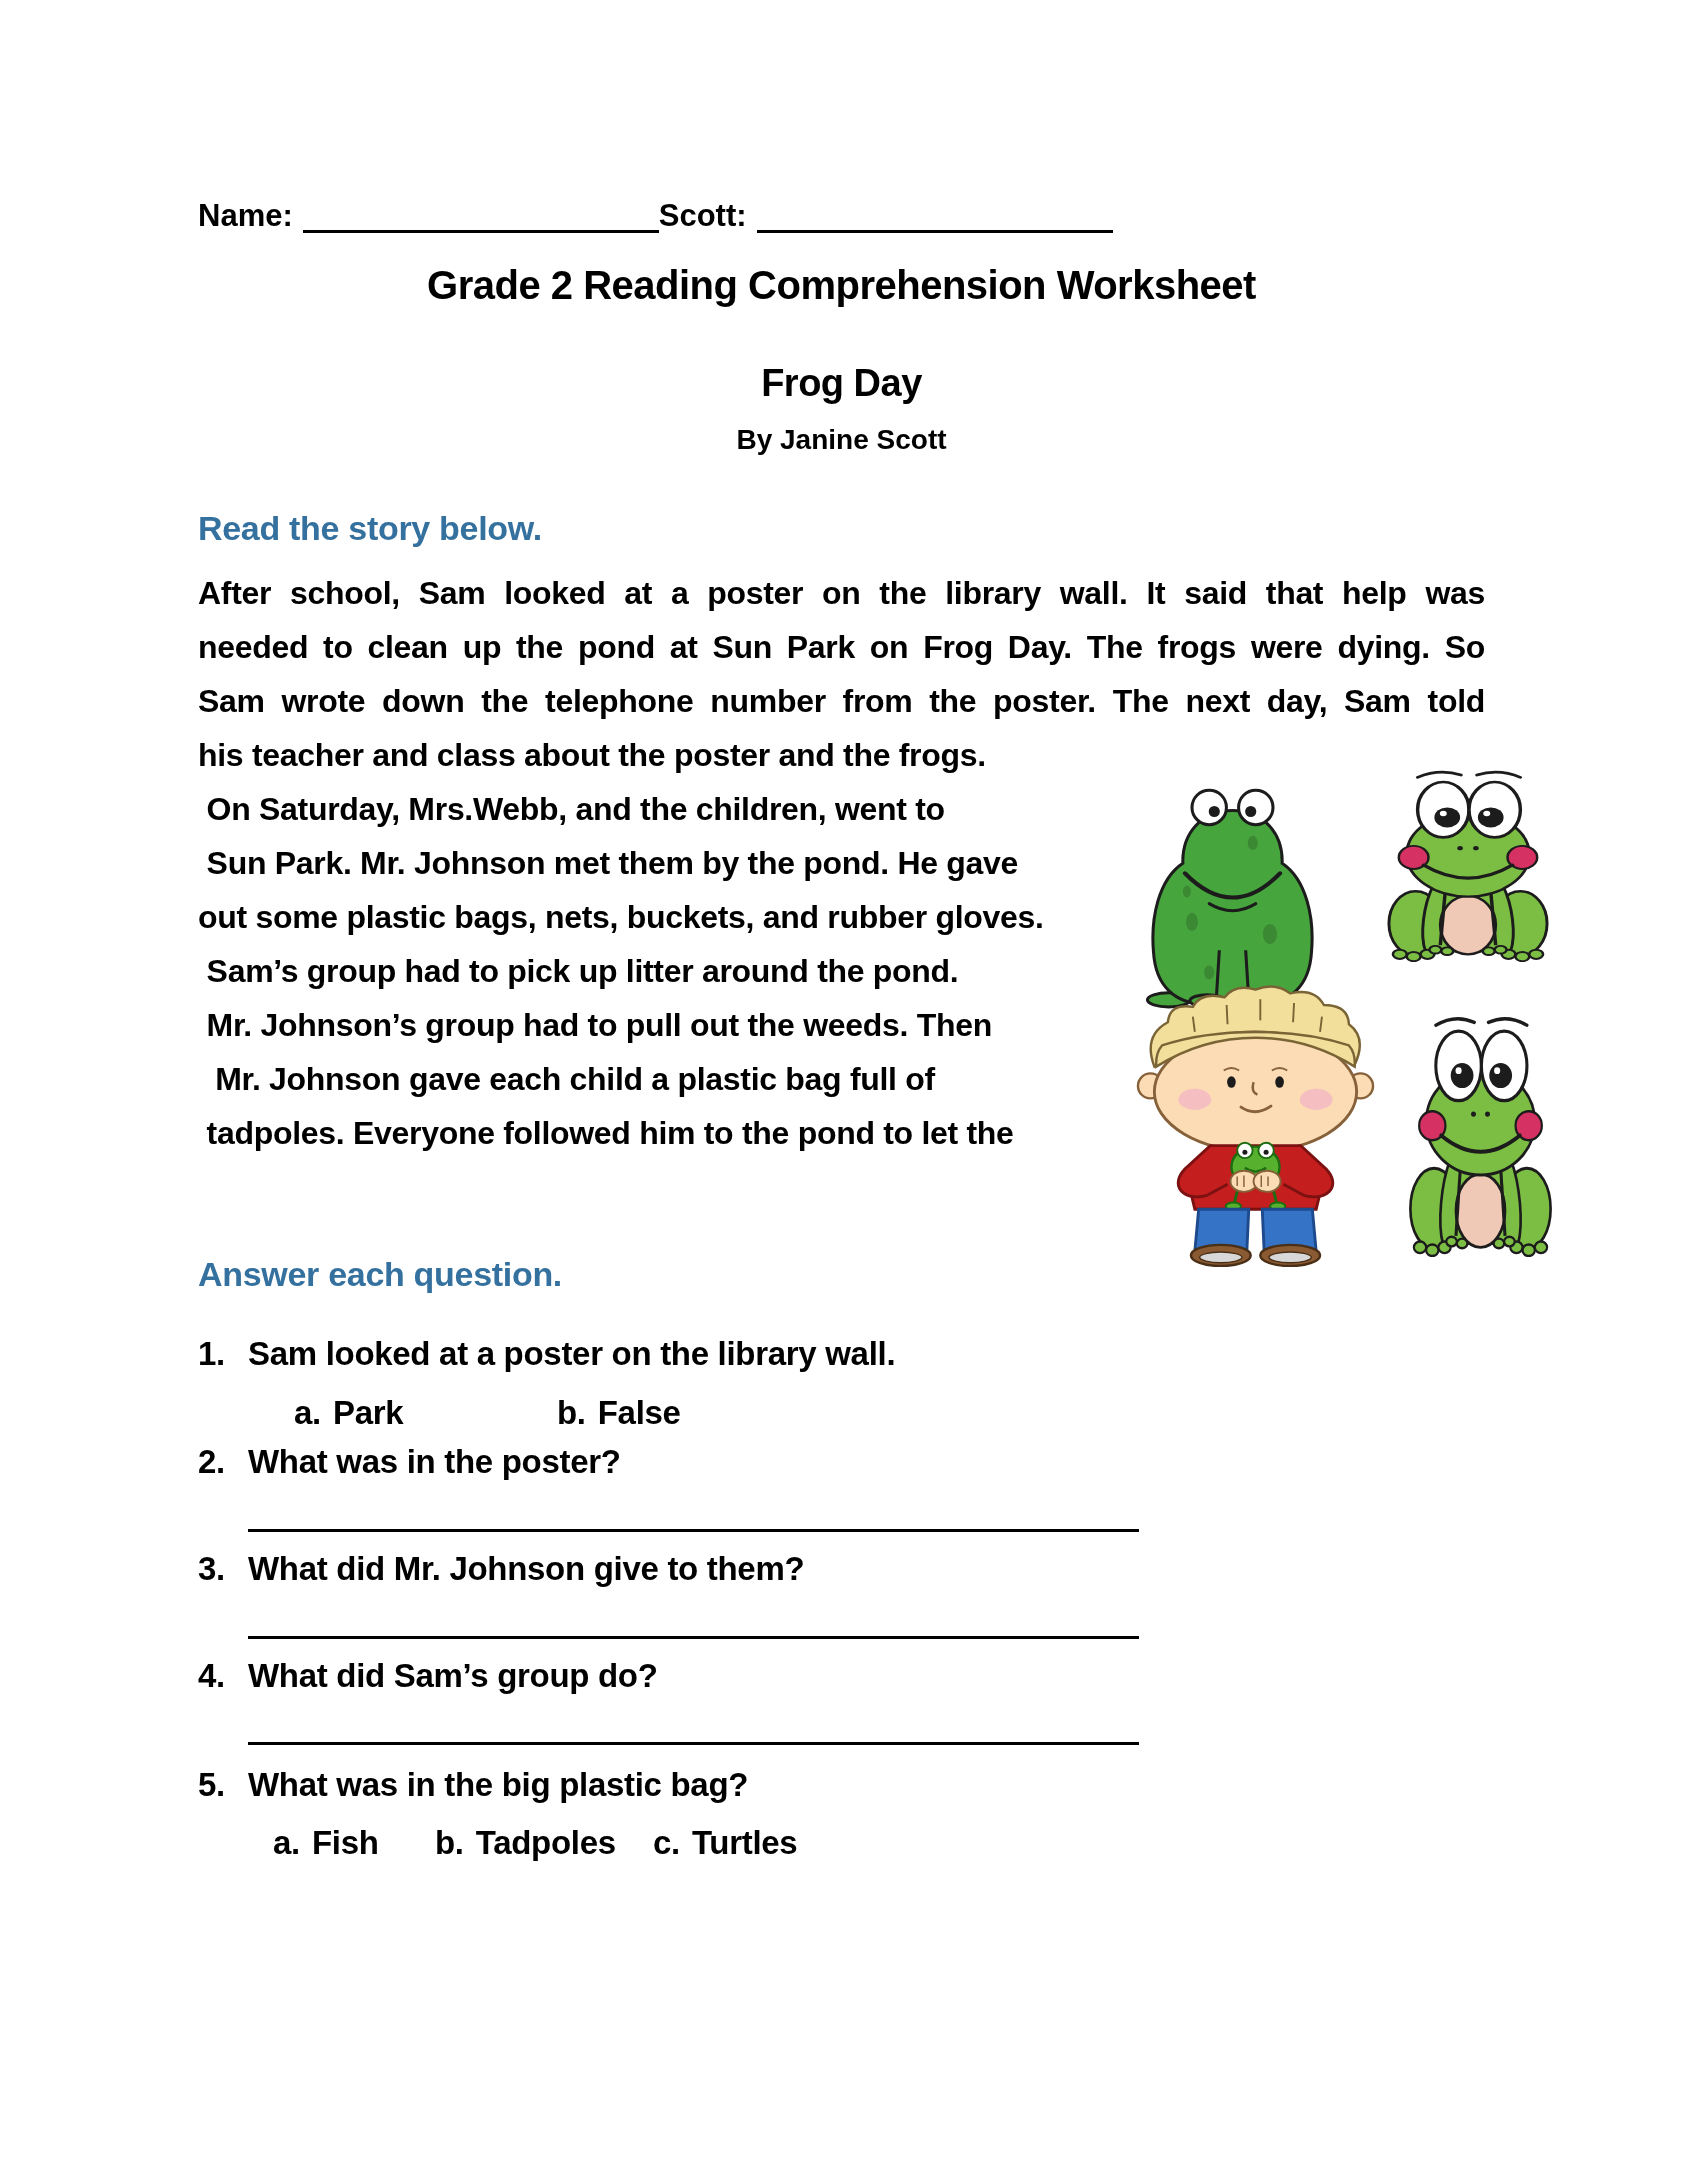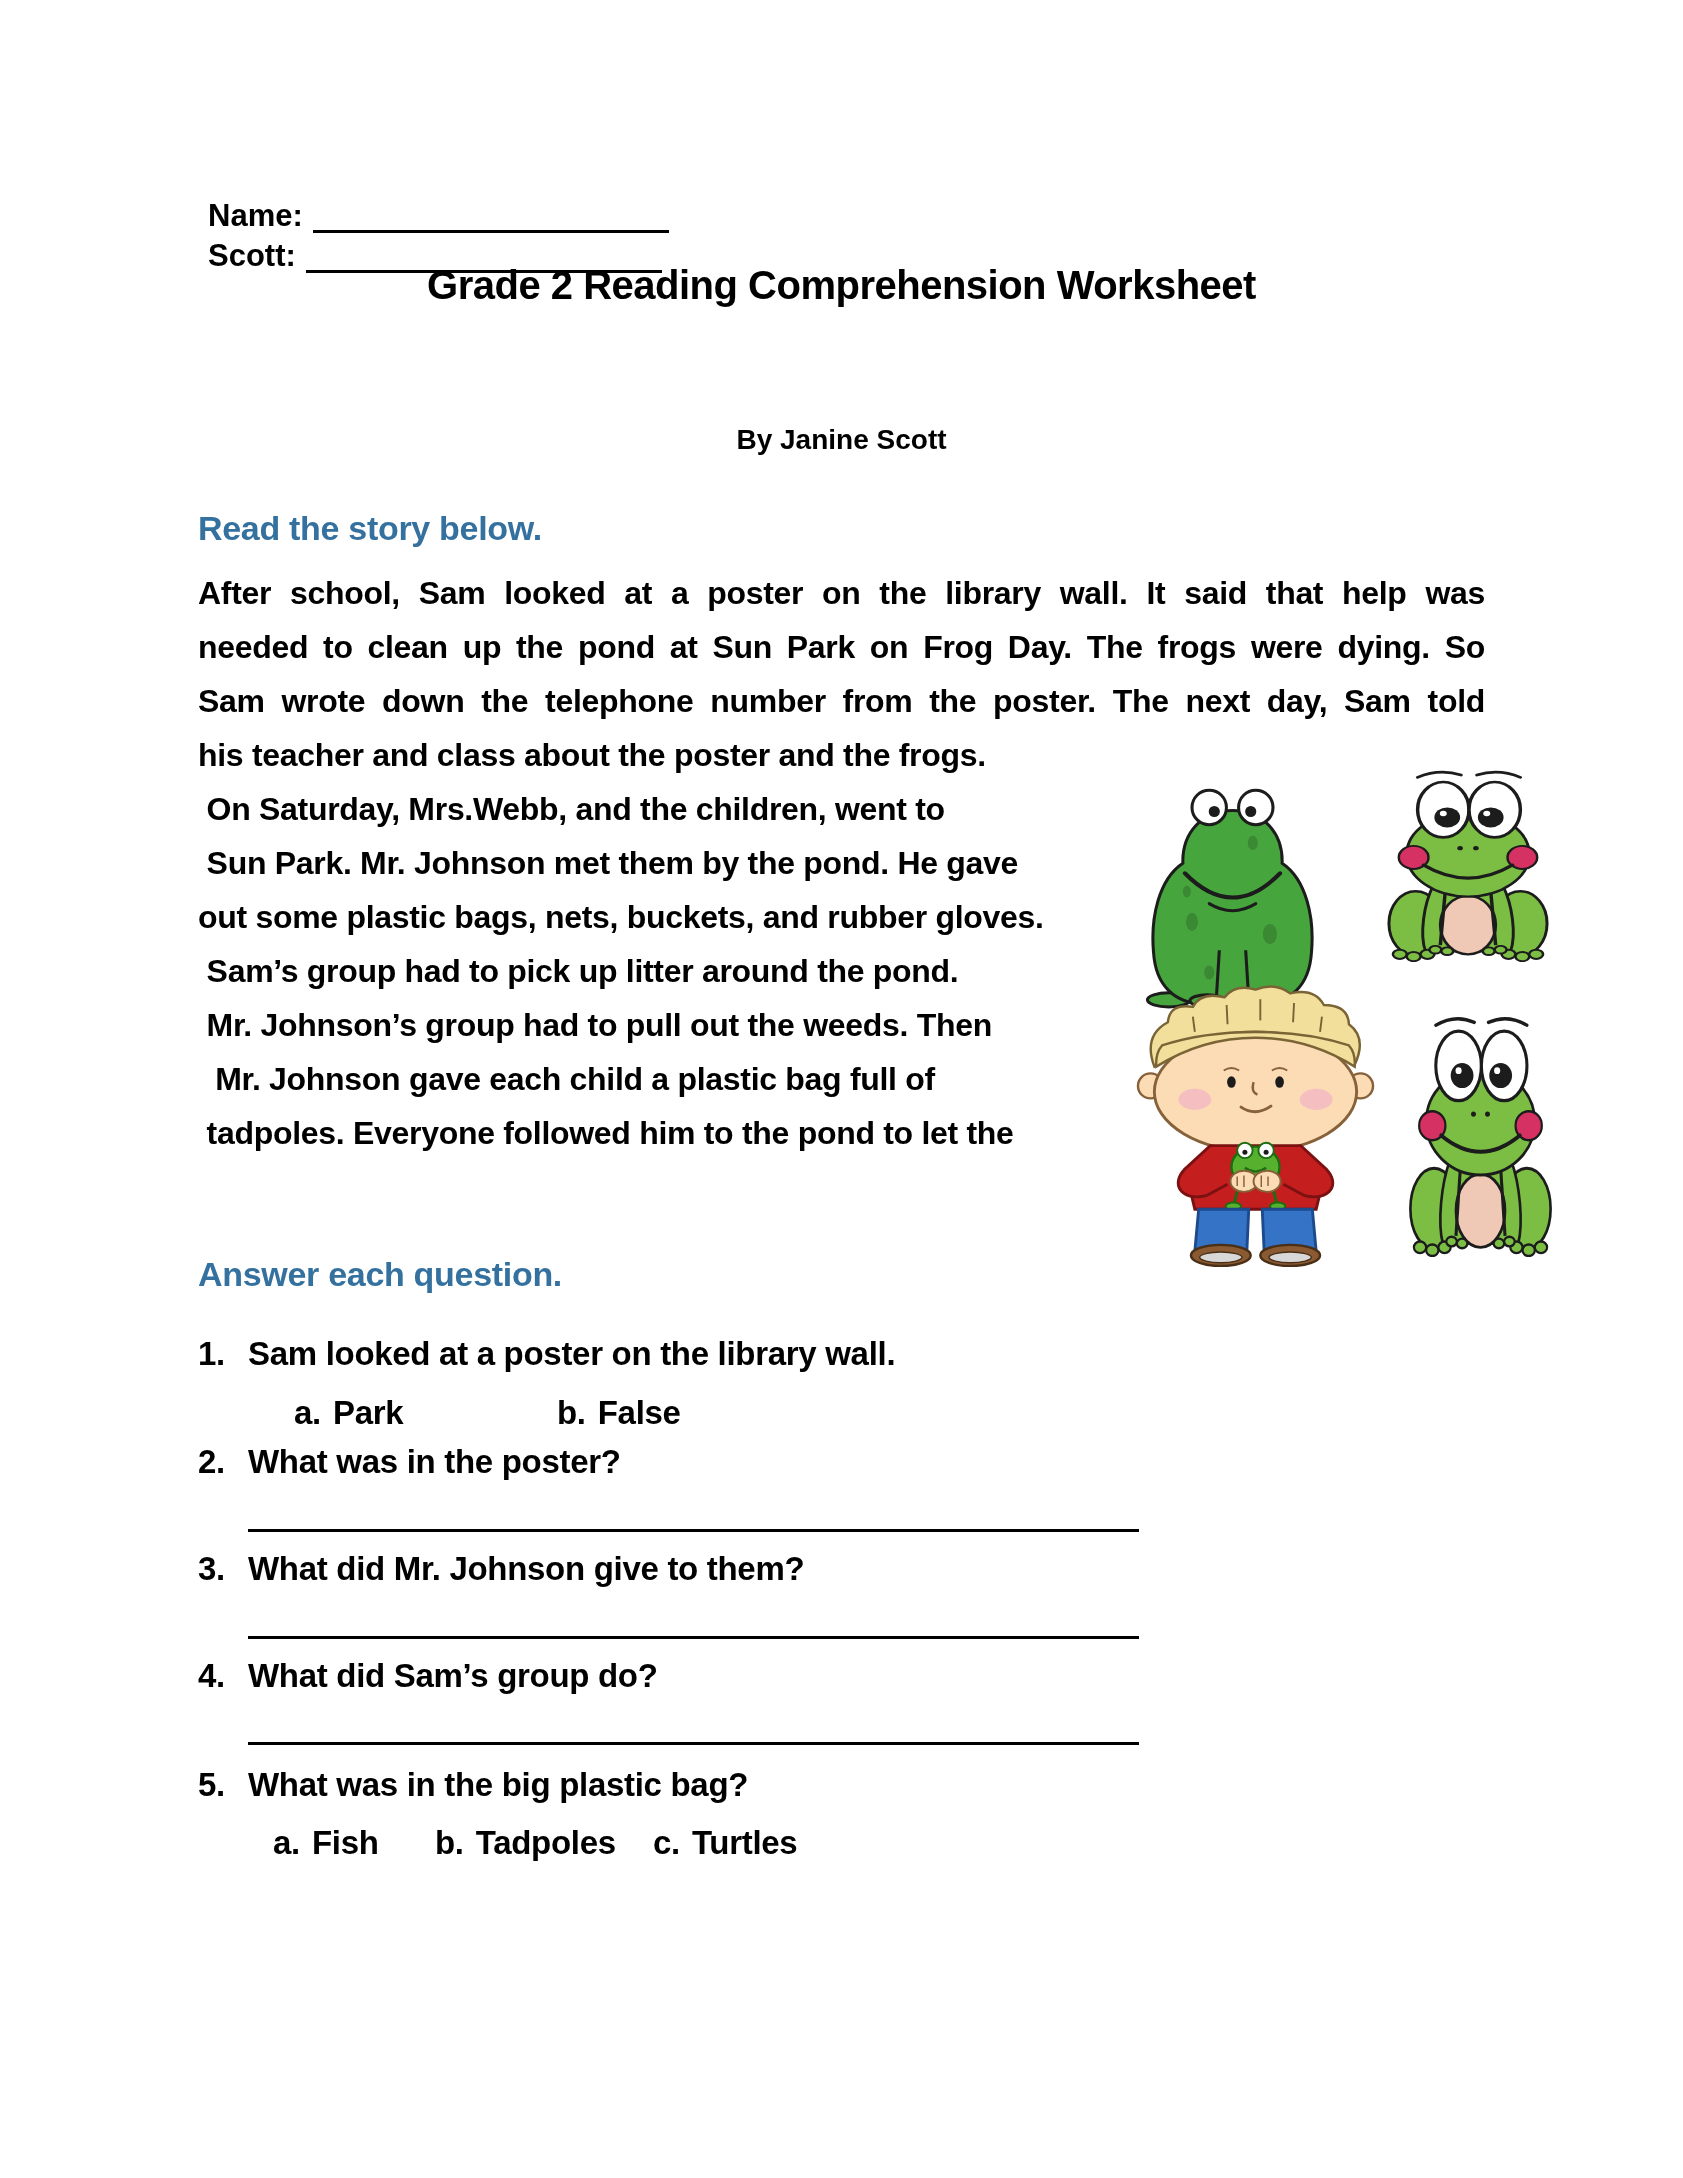--- a/index.html
+++ b/index.html
@@ -2,21 +2,21 @@
 <html><head>
 <meta charset="utf-8">
 <style>
   html,body{margin:0;padding:0;background:#ffffff;}
   .page{
     position:relative;width:1683px;height:2178px;background:#ffffff;overflow:hidden;
     font-family:"Liberation Sans","DejaVu Sans",sans-serif;font-weight:700;color:#000;
   }
   .abs{position:absolute;}
   
-  .hdr-row{left:208px;top:194px;width:1287px;display:flex;font-size:31px;flex-direction:column;}
+  .hdr-row{left:198px;top:194px;width:1287px;display:flex;font-size:31px;}
   .field{white-space:nowrap;}
   .uline{display:inline-block;width:356px;height:36px;border-bottom:3px solid #000;margin-left:10px;margin-bottom:-7px;}
   
   .main-title{left:0;top:263px;width:1683px;text-align:center;font-size:40px;letter-spacing:-0.5px;}
   .story-title{left:0;top:362px;width:1683px;text-align:center;font-size:38px;letter-spacing:-0.5px;}
   .byline{left:0;top:424px;width:1683px;text-align:center;font-size:28px;}
   .section-heading{font-size:34px;color:#35719F;letter-spacing:-0.3px;}
   
   .story{left:198px;top:566px;width:1287px;font-size:32px;line-height:54px;letter-spacing:-0.3px;}
   .story .ln{white-space:pre-wrap;}
@@ -38,20 +38,21 @@
   <div class="abs hdr-row">
     <div class="field">
       <span>Name:</span><span class="uline"></span>
     </div>
     <div class="field">
       <span>Scott:</span><span class="uline"></span>
     </div>
   </div>
 
   <div class="abs main-title">Grade 2 Reading Comprehension Worksheet</div>
+  <div class="abs story-title">Frog Day</div>
   <div class="abs byline">By Janine Scott</div>
 
   <div class="abs section-heading" style="left:198px;top:509px;">Read the story below.</div>
 
   <div class="abs story">
     <div class="ln just">After school, Sam looked at a poster on the library wall. It said that help was</div>
     <div class="ln just">needed to clean up the pond at Sun Park on Frog Day. The frogs were dying. So</div>
     <div class="ln just">Sam wrote down the telephone number from the poster. The next day, Sam told</div>
     <div class="ln">his teacher and class about the poster and the frogs.</div>
     <div class="ln"> On Saturday, Mrs.Webb, and the children, went to</div>

